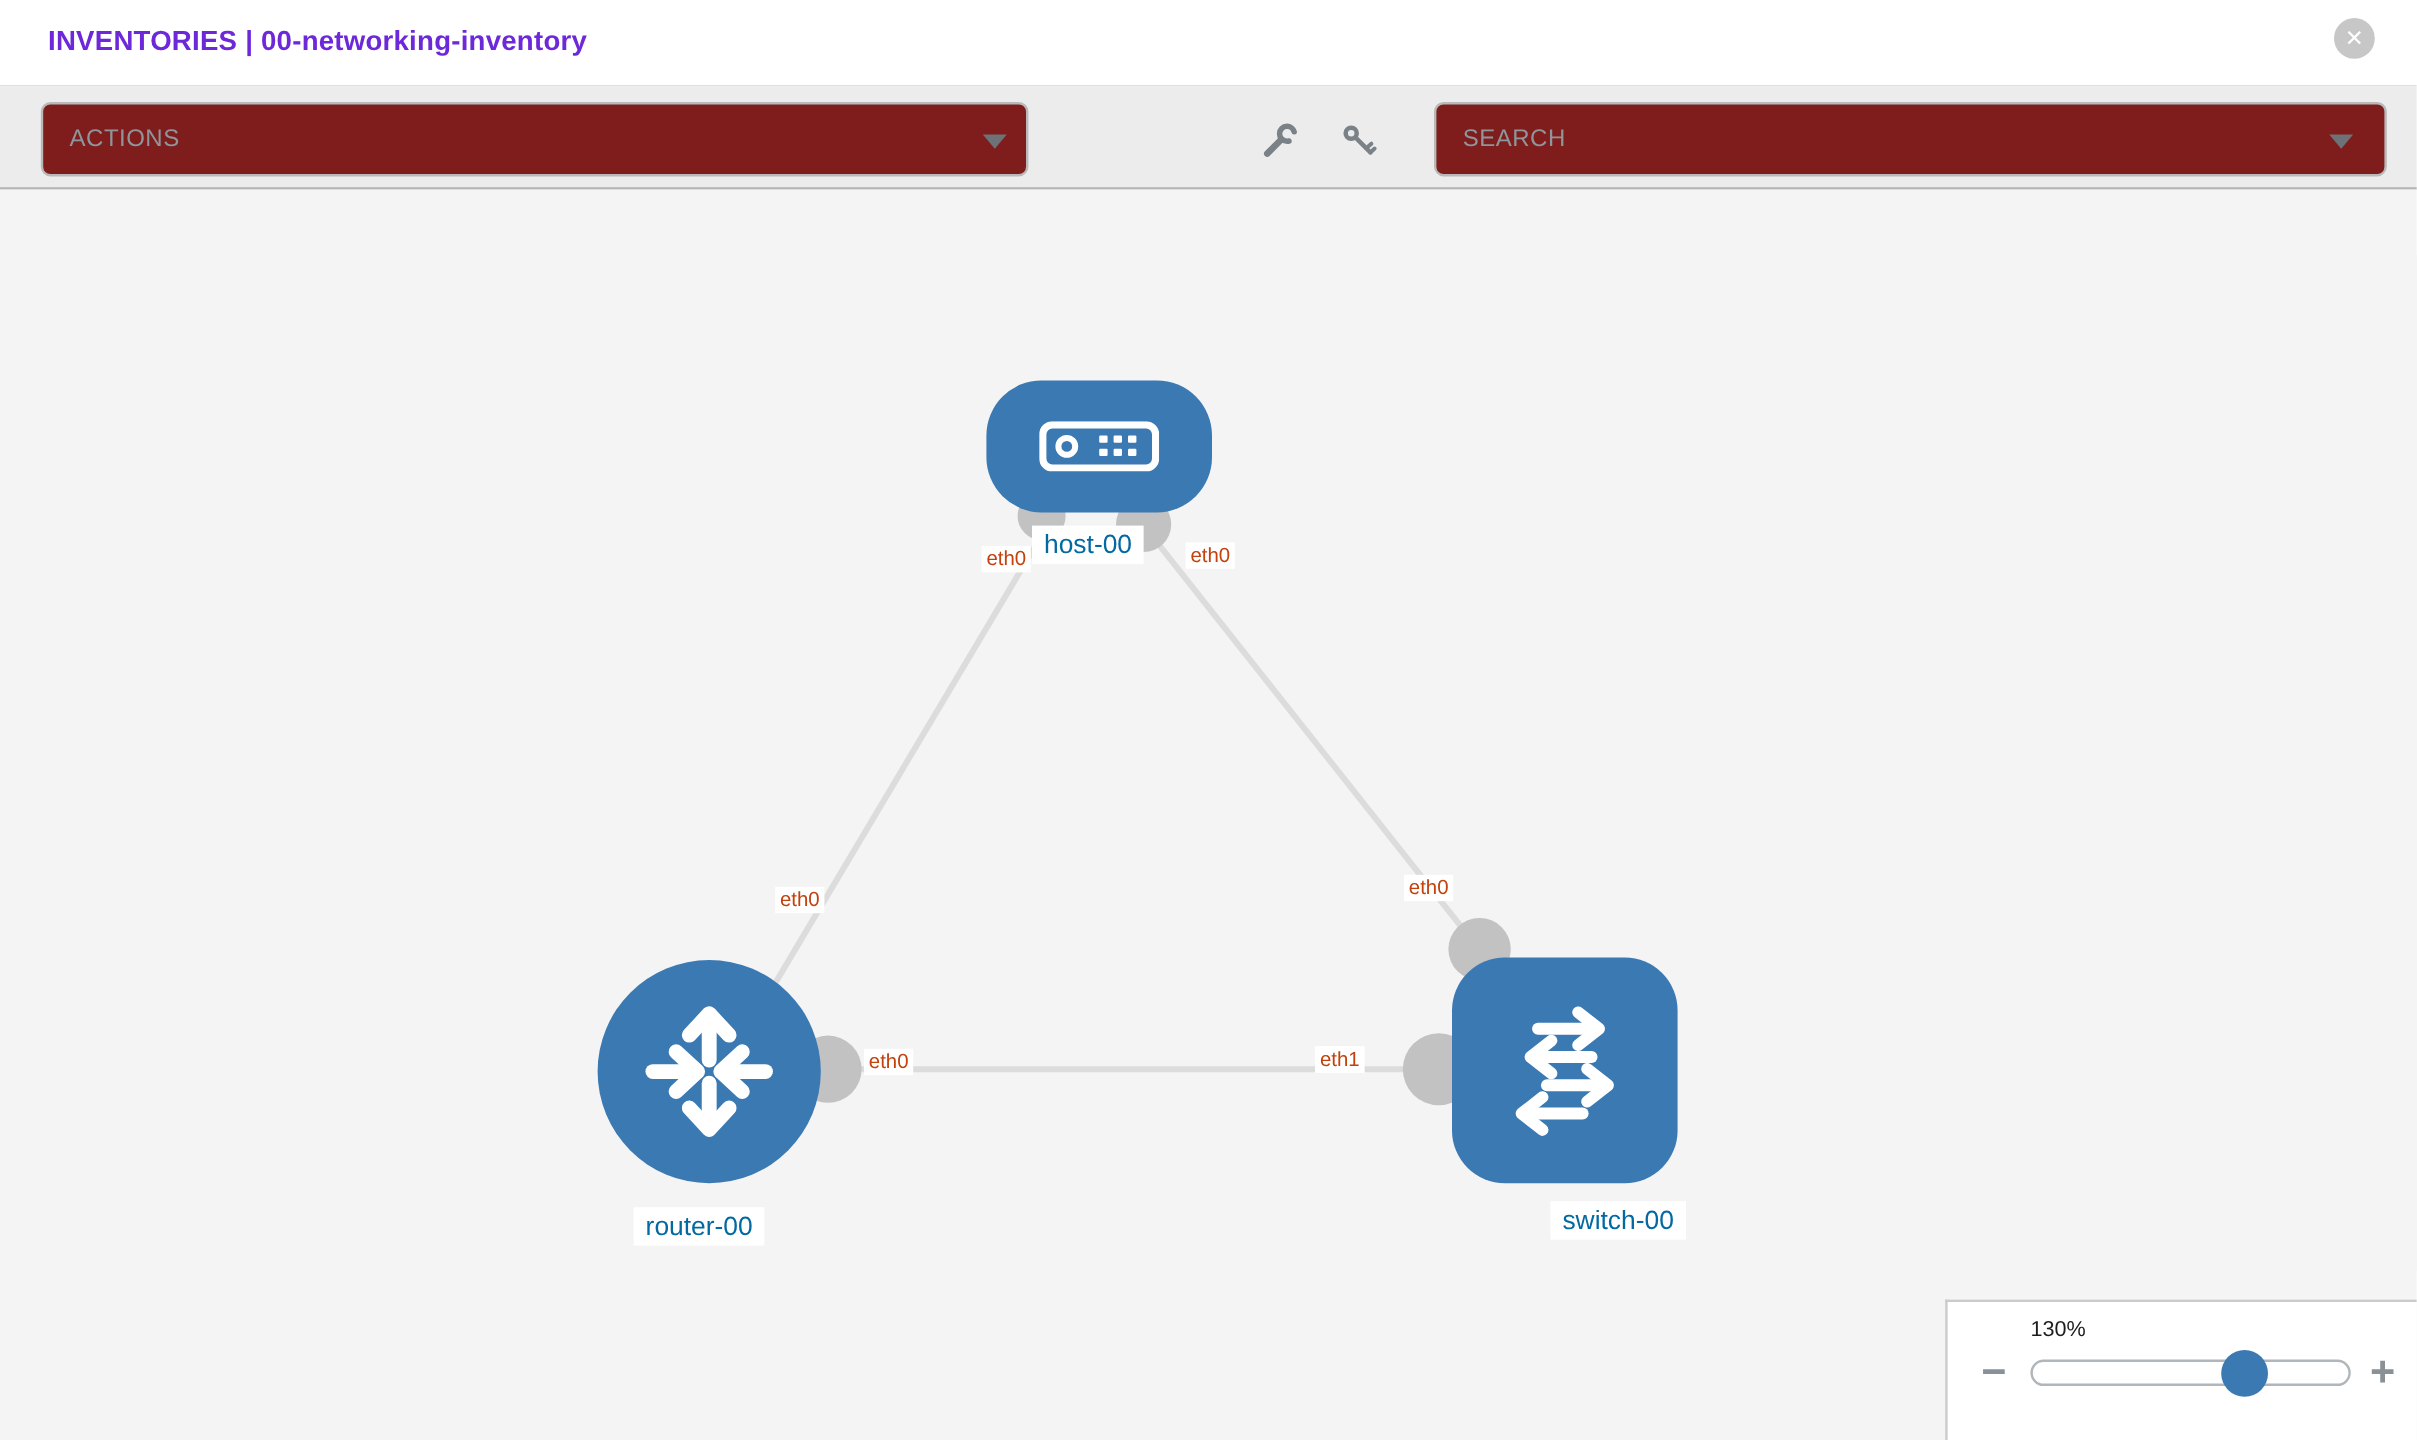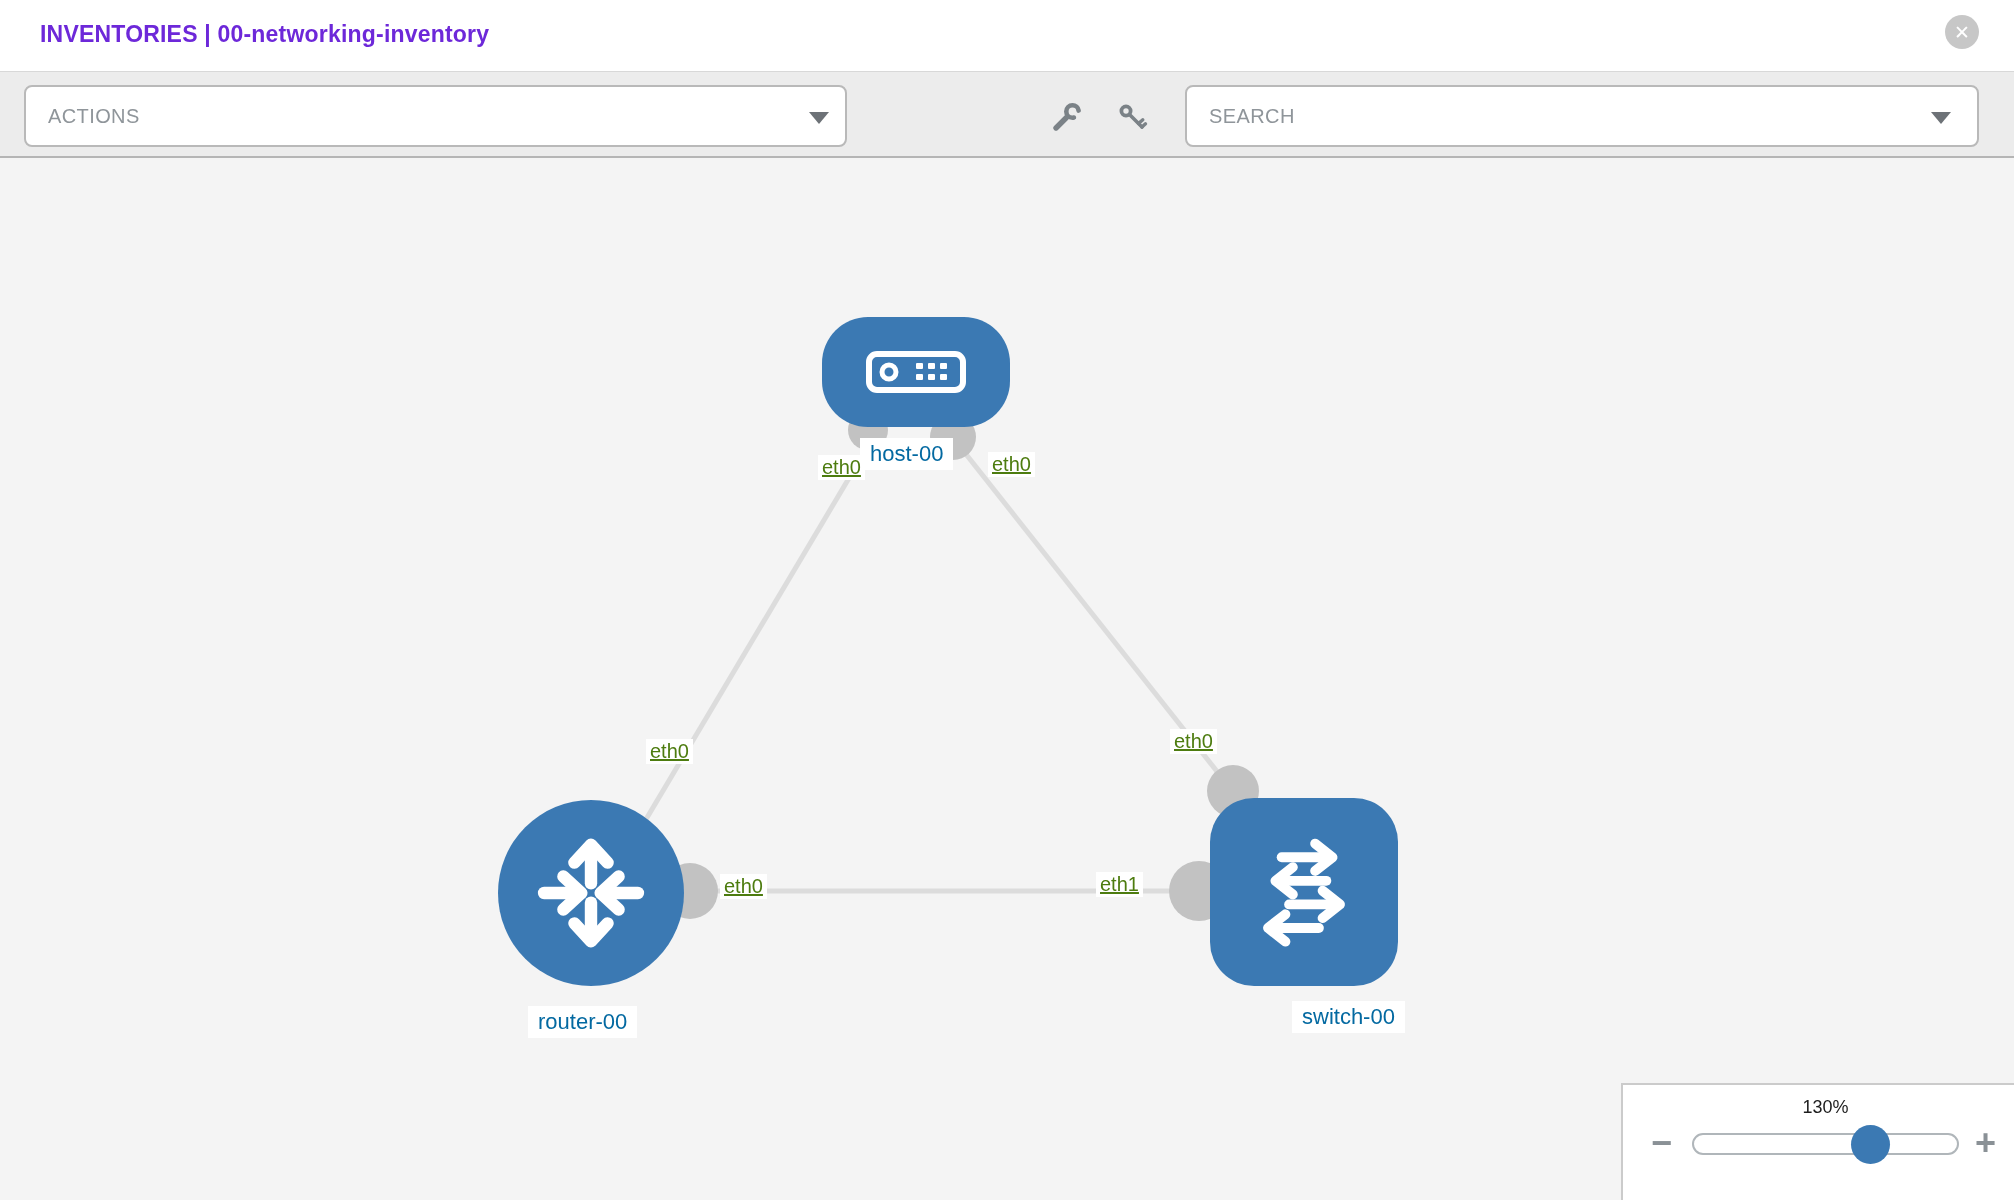--- a/index.html
+++ b/index.html
@@ -24,22 +24,22 @@
     line-height: 1;
   }
 
   
   .toolbar {
     position: absolute; top: 72px; left: 0; width: 2014px; height: 86px;
     background: #ececec; border-bottom: 2px solid #b5b5b5;
   }
   .dropdown-box {
     position: absolute; top: 13px; height: 62px;
-    background: #ffffff; border: 2px solid #b9b9b9; border-radius: 8px;
-    display: flex; align-items: center;
+    background: #7f1d1d; border: 2px solid #b9b9b9; border-radius: 8px;
+    display: flex; align-items: center; margin-left: 10px;
   }
   .dropdown-label {
     margin-left: 22px; font-size: 20px; color: #8f959a; letter-spacing: 0.4px;
   }
   .caret-down {
     position: absolute; width: 0; height: 0;
     border-left: 10px solid transparent; border-right: 10px solid transparent;
     border-top: 12px solid #6d7277;
     top: 25px;
   }
@@ -58,31 +58,31 @@
           display: flex; align-items: center; justify-content: center; }
   .node-host   { left: 822px; top: 159px; width: 188px; height: 110px; border-radius: 46px; }
   .node-router { left: 498px; top: 642px; width: 186px; height: 186px; border-radius: 50%; }
   .node-switch { left: 1210px; top: 640px; width: 188px; height: 188px; border-radius: 44px; }
 
   .graph-label {
     position: absolute; z-index: 3; background: #fff; color: #0369a1;
     white-space: nowrap;
   }
   .node-label { font-size: 22px; padding: 3px 10px; }
-  .if-label   { font-size: 20px; padding: 1px 4px; color: #4d7c0f; text-decoration: underline; }
+  .if-label   { font-size: 17px; padding: 1px 4px; color: #c2410c; }
 
   
   .zoom-panel {
     position: absolute; right: 0; bottom: 0; width: 393px; height: 117px;
     background: #fff; border-left: 2px solid #cbcbcb; border-top: 2px solid #cbcbcb;
     z-index: 4;
   }
   .zoom-percent {
     position: absolute; left: 69px; top: 12px; width: 267px;
-    text-align: center; font-size: 18px; color: #1d1d1d;
+    text-align: left; font-size: 18px; color: #1d1d1d;
   }
   .zoom-minus, .zoom-plus {
     position: absolute; top: 36px; font-size: 36px; font-weight: 700; color: #8a9196;
     cursor: pointer; line-height: 44px;
   }
   .zoom-minus { left: 28px; }
   .zoom-plus  { left: 352px; }
   .zoom-track {
     position: absolute; left: 69px; top: 48px; width: 267px; height: 22px;
     background: #fff; border: 2px solid #b0b6ba; border-radius: 12px; cursor: pointer;

